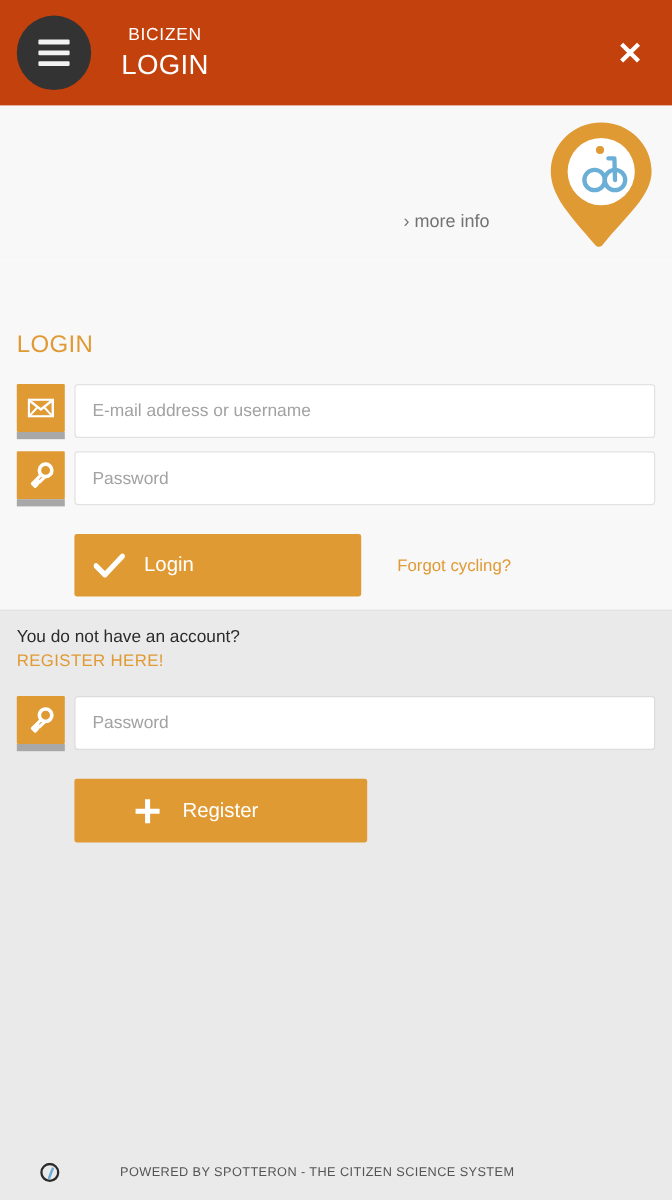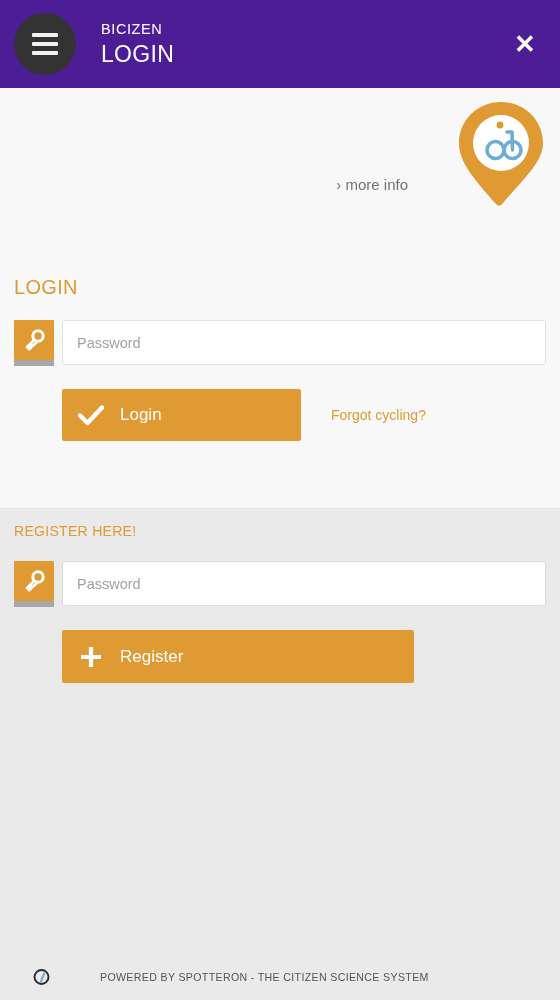--- a/index.html
+++ b/index.html
@@ -13,24 +13,25 @@
     font-family: "Liberation Sans", sans-serif;
     background: #eaeaea;
     color: #333;
     overflow: hidden;
     position: relative;
   }
 
   
   .header {
     height: 88px;
-    background: #4c1d95;
-    position: relative;
-    display: flex;
-    align-items: center;
+    background: #c2410c;
+    position: relative;
+    display: flex;
+    align-items: center;
+    text-align: center;
   }
 
   .menu-btn {
     width: 62px;
     height: 62px;
     border-radius: 50%;
     background: #333333;
     margin-left: 14px;
     display: flex;
     flex-direction: column;
@@ -231,21 +232,21 @@
   .register-heading {
     color: #e09a34;
     font-size: 14px;
     letter-spacing: 0.3px;
     margin-bottom: 22px;
     font-weight: 400;
   }
   .register-section .field-input {
     border-color: #dcdcdc;
   }
-  .register-section .btn { width: 352px; height: 53px; }
+  .register-section .btn { width: 244px; height: 53px; padding-left: 32px; }
 
   
   .footer {
     position: absolute;
     left: 0;
     bottom: 0;
     width: 100%;
     height: 46px;
     background: #eaeaea;
     display: flex;
@@ -287,20 +288,30 @@
     <circle cx="45" cy="25" r="3.4" fill="#E09A34"></circle>
     <path d="M32 50 a8.5 8.5 0 1 0 8.5 -8.5 a8.5 8.5 0 0 0 0 17 a8.5 8.5 0 0 0 8.5 -8.5" fill="none" stroke="#6BAFD6" stroke-width="3.6" stroke-linecap="round"></path>
     <path d="M49 50 a8.5 8.5 0 1 0 8.5 -8.5 a8.5 8.5 0 0 0 0 17" fill="none" stroke="#6BAFD6" stroke-width="3.6" stroke-linecap="round"></path>
     <path d="M52 32 L57 32 L57.5 50" fill="none" stroke="#6BAFD6" stroke-width="3.6" stroke-linecap="round" stroke-linejoin="round"></path>
   </svg>
 </div>
 
 <div class="login-section">
   <div class="section-heading">LOGIN</div>
 
+  <div class="field-row">
+    <div class="field-icon">
+      <svg width="22" height="16" viewBox="0 0 22 16">
+        <rect x="1" y="1" width="20" height="14" fill="none" stroke="#ffffff" stroke-width="2"></rect>
+        <path d="M1.5 1.8 L11 9.2 L20.5 1.8" fill="none" stroke="#ffffff" stroke-width="2"></path>
+        <path d="M1.8 14.4 L8 7.6 M20.2 14.4 L14 7.6" fill="none" stroke="#ffffff" stroke-width="1.6"></path>
+      </svg>
+    </div>
+    <input class="field-input" type="text" placeholder="E-mail address or username" style="">
+  </div>
 
   <div class="field-row">
     <div class="field-icon">
       <svg width="22" height="22" viewBox="0 0 22 22">
         <circle cx="15" cy="7" r="5.2" fill="none" stroke="#ffffff" stroke-width="3"></circle>
         <circle cx="15.6" cy="6.4" r="1.7" fill="#E09A34"></circle>
         <path d="M11.2 10.8 L4 18 L6.3 20.3 L8.2 18.4 L6.8 17 L8.4 15.4 L9.9 16.8 L13.6 13.2" fill="none" stroke="#ffffff" stroke-width="2.6" stroke-linejoin="round" stroke-linecap="round"></path>
       </svg>
     </div>
     <input class="field-input" type="password" placeholder="Password" style="">
@@ -315,20 +326,21 @@
       </span>
       <span class="btn-label">Login</span>
     </button>
     <span class="forgot-link">Forgot cycling?</span>
   </div>
 </div>
 
 <div class="divider"></div>
 
 <div class="register-section">
+  <div class="register-prompt">You do not have an account?</div>
   <div class="register-heading">REGISTER HERE!</div>
 
 
   <div class="field-row">
     <div class="field-icon">
       <svg width="22" height="22" viewBox="0 0 22 22">
         <circle cx="15" cy="7" r="5.2" fill="none" stroke="#ffffff" stroke-width="3"></circle>
         <circle cx="15.6" cy="6.4" r="1.7" fill="#E09A34"></circle>
         <path d="M11.2 10.8 L4 18 L6.3 20.3 L8.2 18.4 L6.8 17 L8.4 15.4 L9.9 16.8 L13.6 13.2" fill="none" stroke="#ffffff" stroke-width="2.6" stroke-linejoin="round" stroke-linecap="round"></path>
       </svg>

